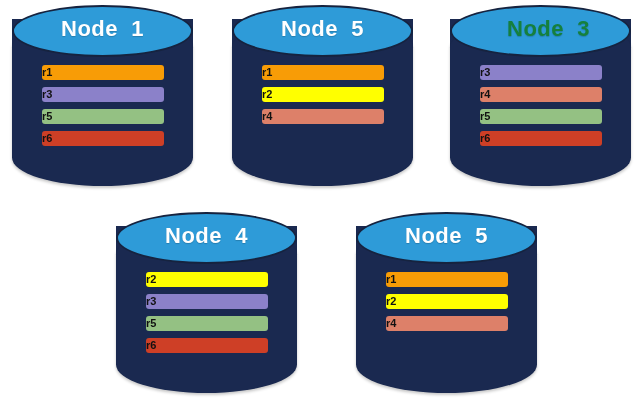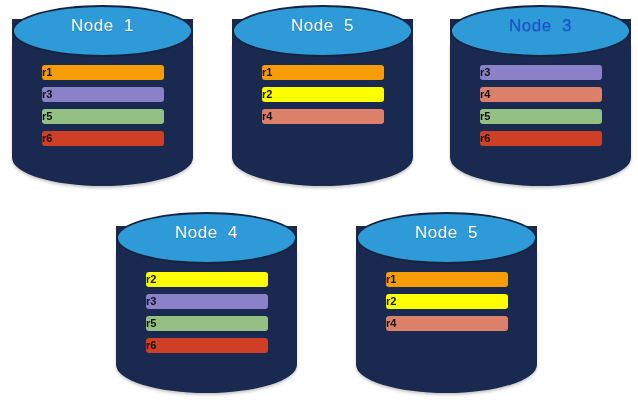--- a/index.html
+++ b/index.html
@@ -56,22 +56,22 @@
     border: 2px solid #16233f;
     box-sizing: border-box;
   }
   .node-label {
     position: absolute;
     left: 0;
     top: 11px;
     width: 181px;
     text-align: center;
     color: #ffffff;
-    font-size: 17px;
-    font-weight: normal;
+    font-size: 22px;
+    font-weight: bold;
     letter-spacing: 0.5px;
     z-index: 5;
     white-space: pre;
     text-shadow: 0 1px 1px rgba(0,0,0,0.18);
   }
   .replica-list {
     position: absolute;
     left: 30px;
     top: 60px;
     width: 122px;
@@ -113,21 +113,21 @@
       <div class="replica-list">
         <div class="replica" style="background: rgb(248, 156, 6); color: rgb(17, 17, 17);">r1</div>
         <div class="replica" style="background: rgb(255, 255, 0); color: rgb(17, 17, 17);">r2</div>
         <div class="replica" style="background: rgb(221, 128, 105); color: rgb(17, 17, 17);">r4</div>
       </div>
     </div>
     <div class="node" style="left: 450px; top: 5px;">
       <div class="cyl-body-square" style="background: rgb(26, 41, 80);"></div>
       <div class="cyl-body" style="background: rgb(26, 41, 80);"></div>
       <div class="cyl-top" style="background: rgb(46, 155, 216); border-color: rgb(22, 35, 63);"></div>
-      <div class="node-label" style="color: #1d4ed8;">Node  3</div>
+      <div class="node-label" style="color: #15803d; padding-left: 8px;">Node  3</div>
       <div class="replica-list">
         <div class="replica" style="background: rgb(139, 129, 201); color: rgb(17, 17, 17);">r3</div>
         <div class="replica" style="background: rgb(221, 128, 105); color: rgb(17, 17, 17);">r4</div>
         <div class="replica" style="background: rgb(148, 193, 131); color: rgb(17, 17, 17);">r5</div>
         <div class="replica" style="background: rgb(206, 63, 38); color: rgb(17, 17, 17);">r6</div>
       </div>
     </div>
     <div class="node" style="left: 116px; top: 212px;">
       <div class="cyl-body-square" style="background: rgb(26, 41, 80);"></div>
       <div class="cyl-body" style="background: rgb(26, 41, 80);"></div>

